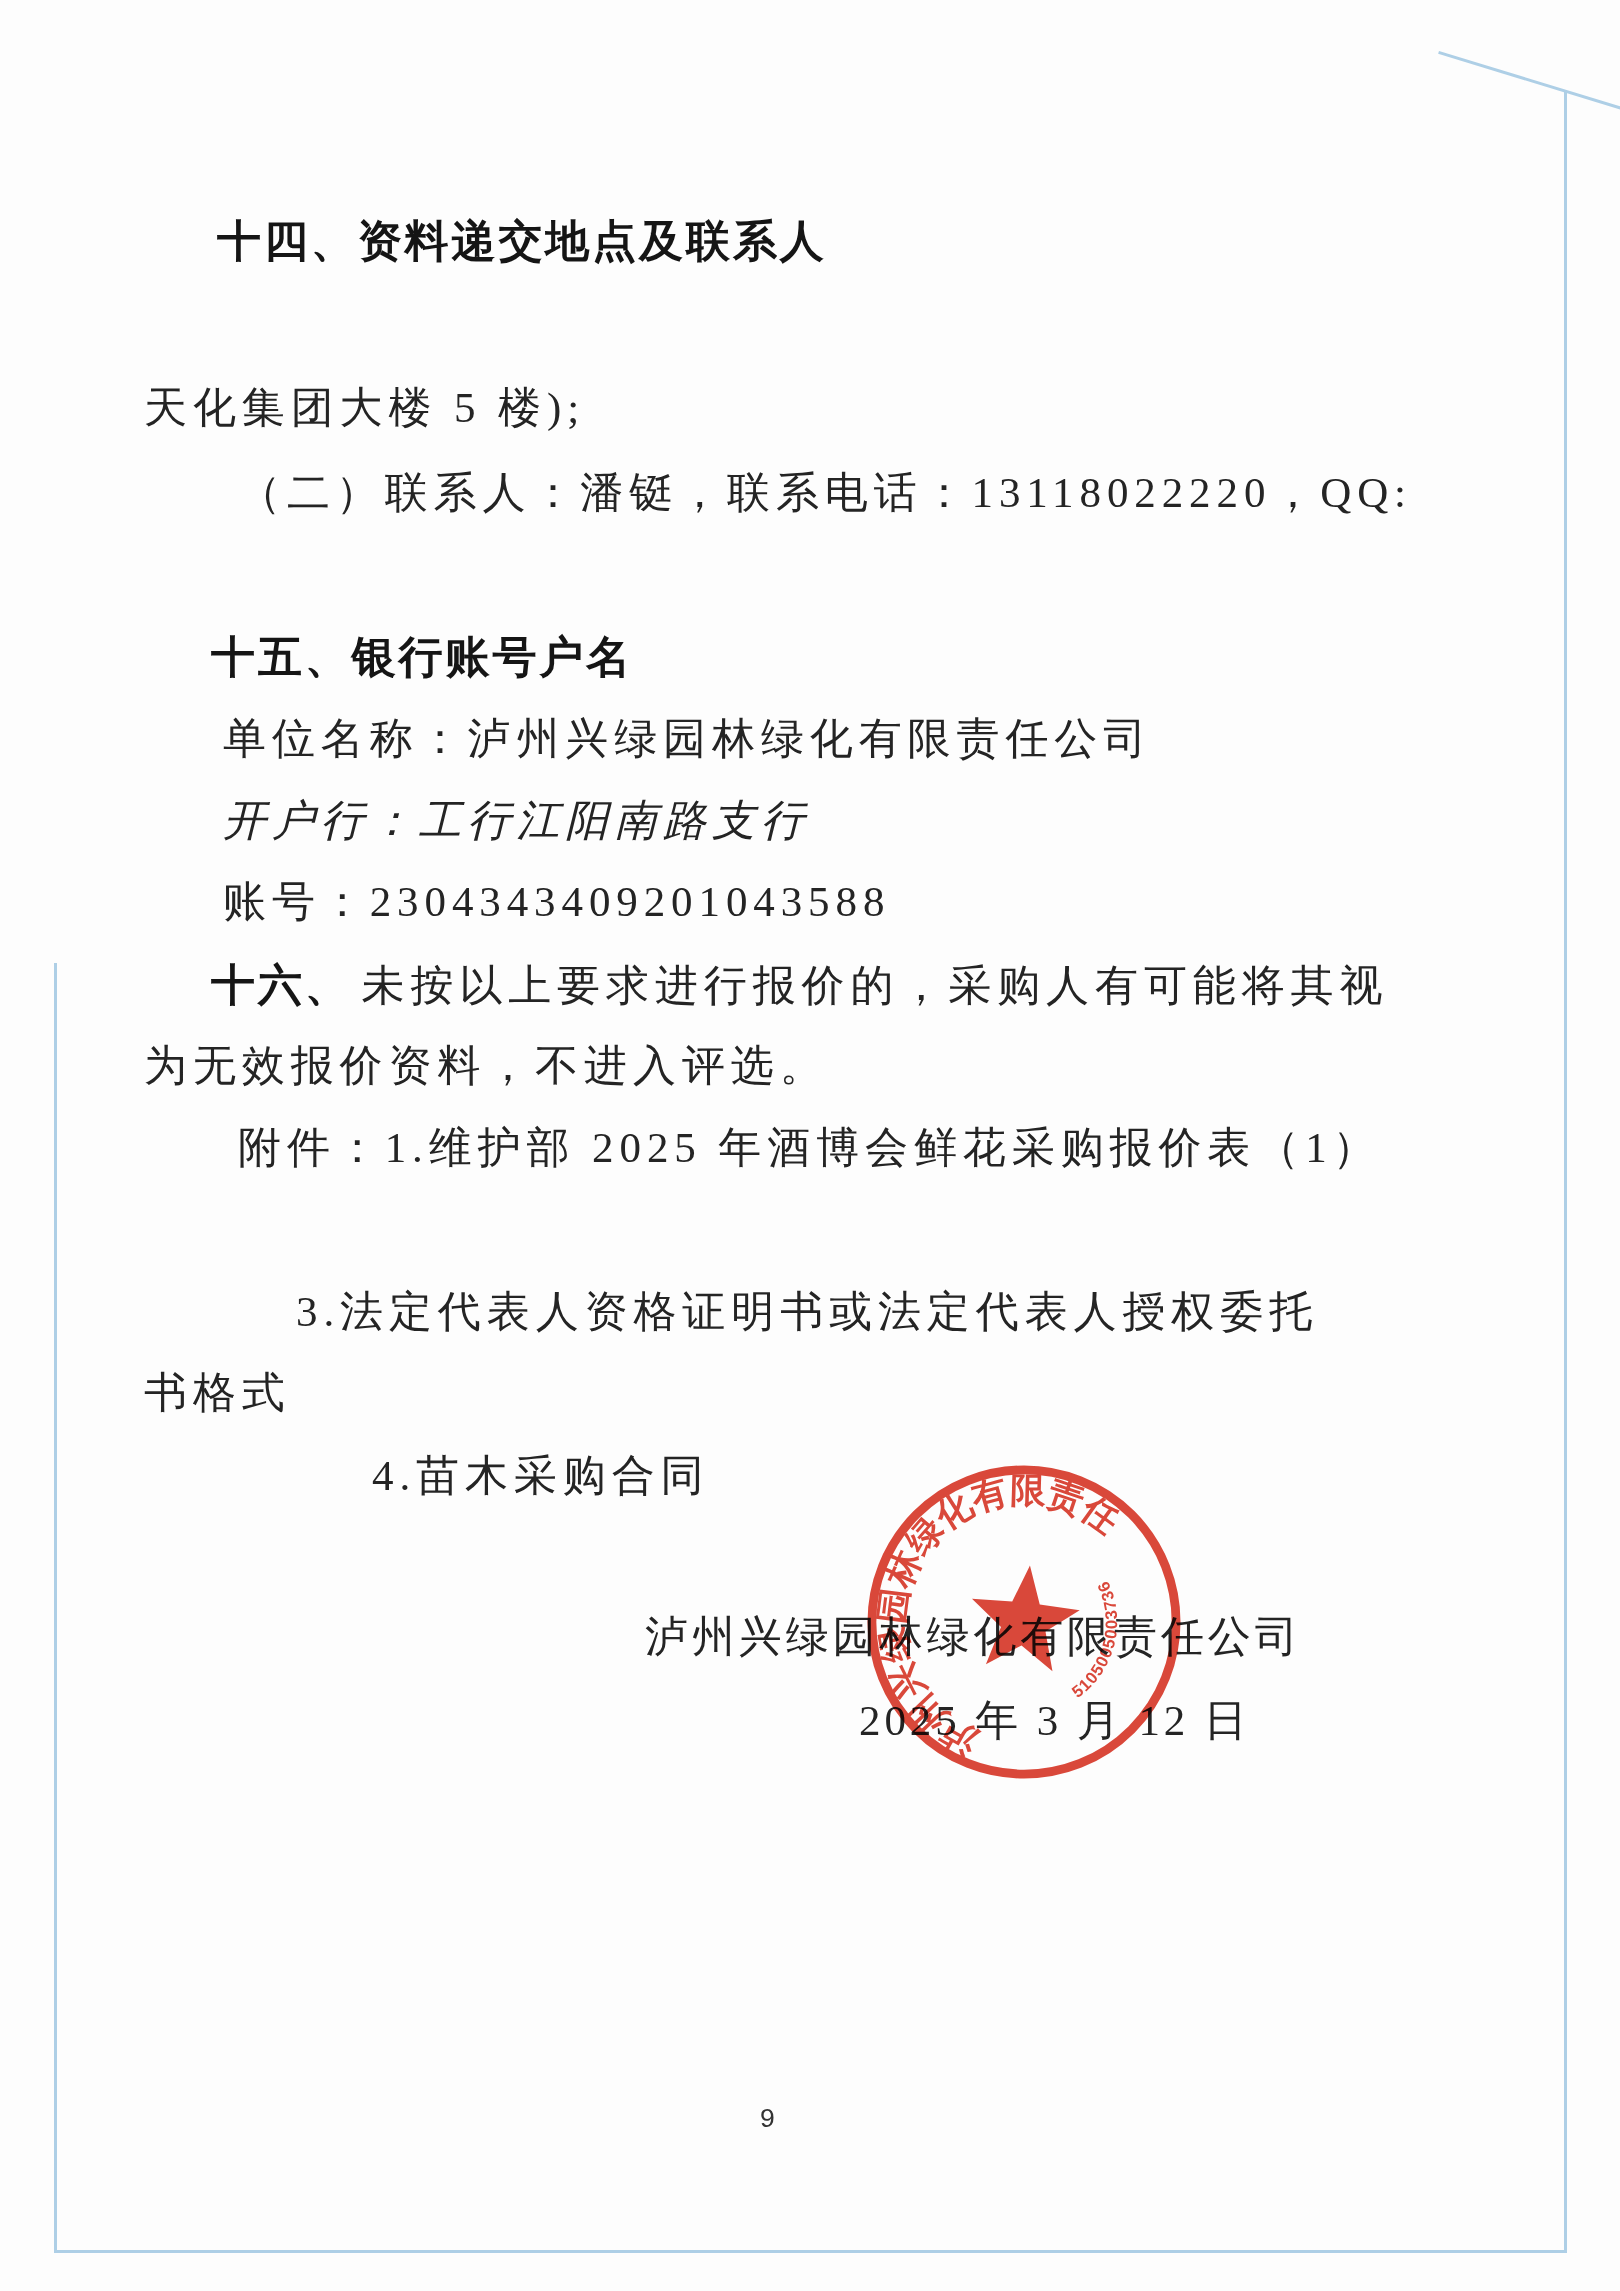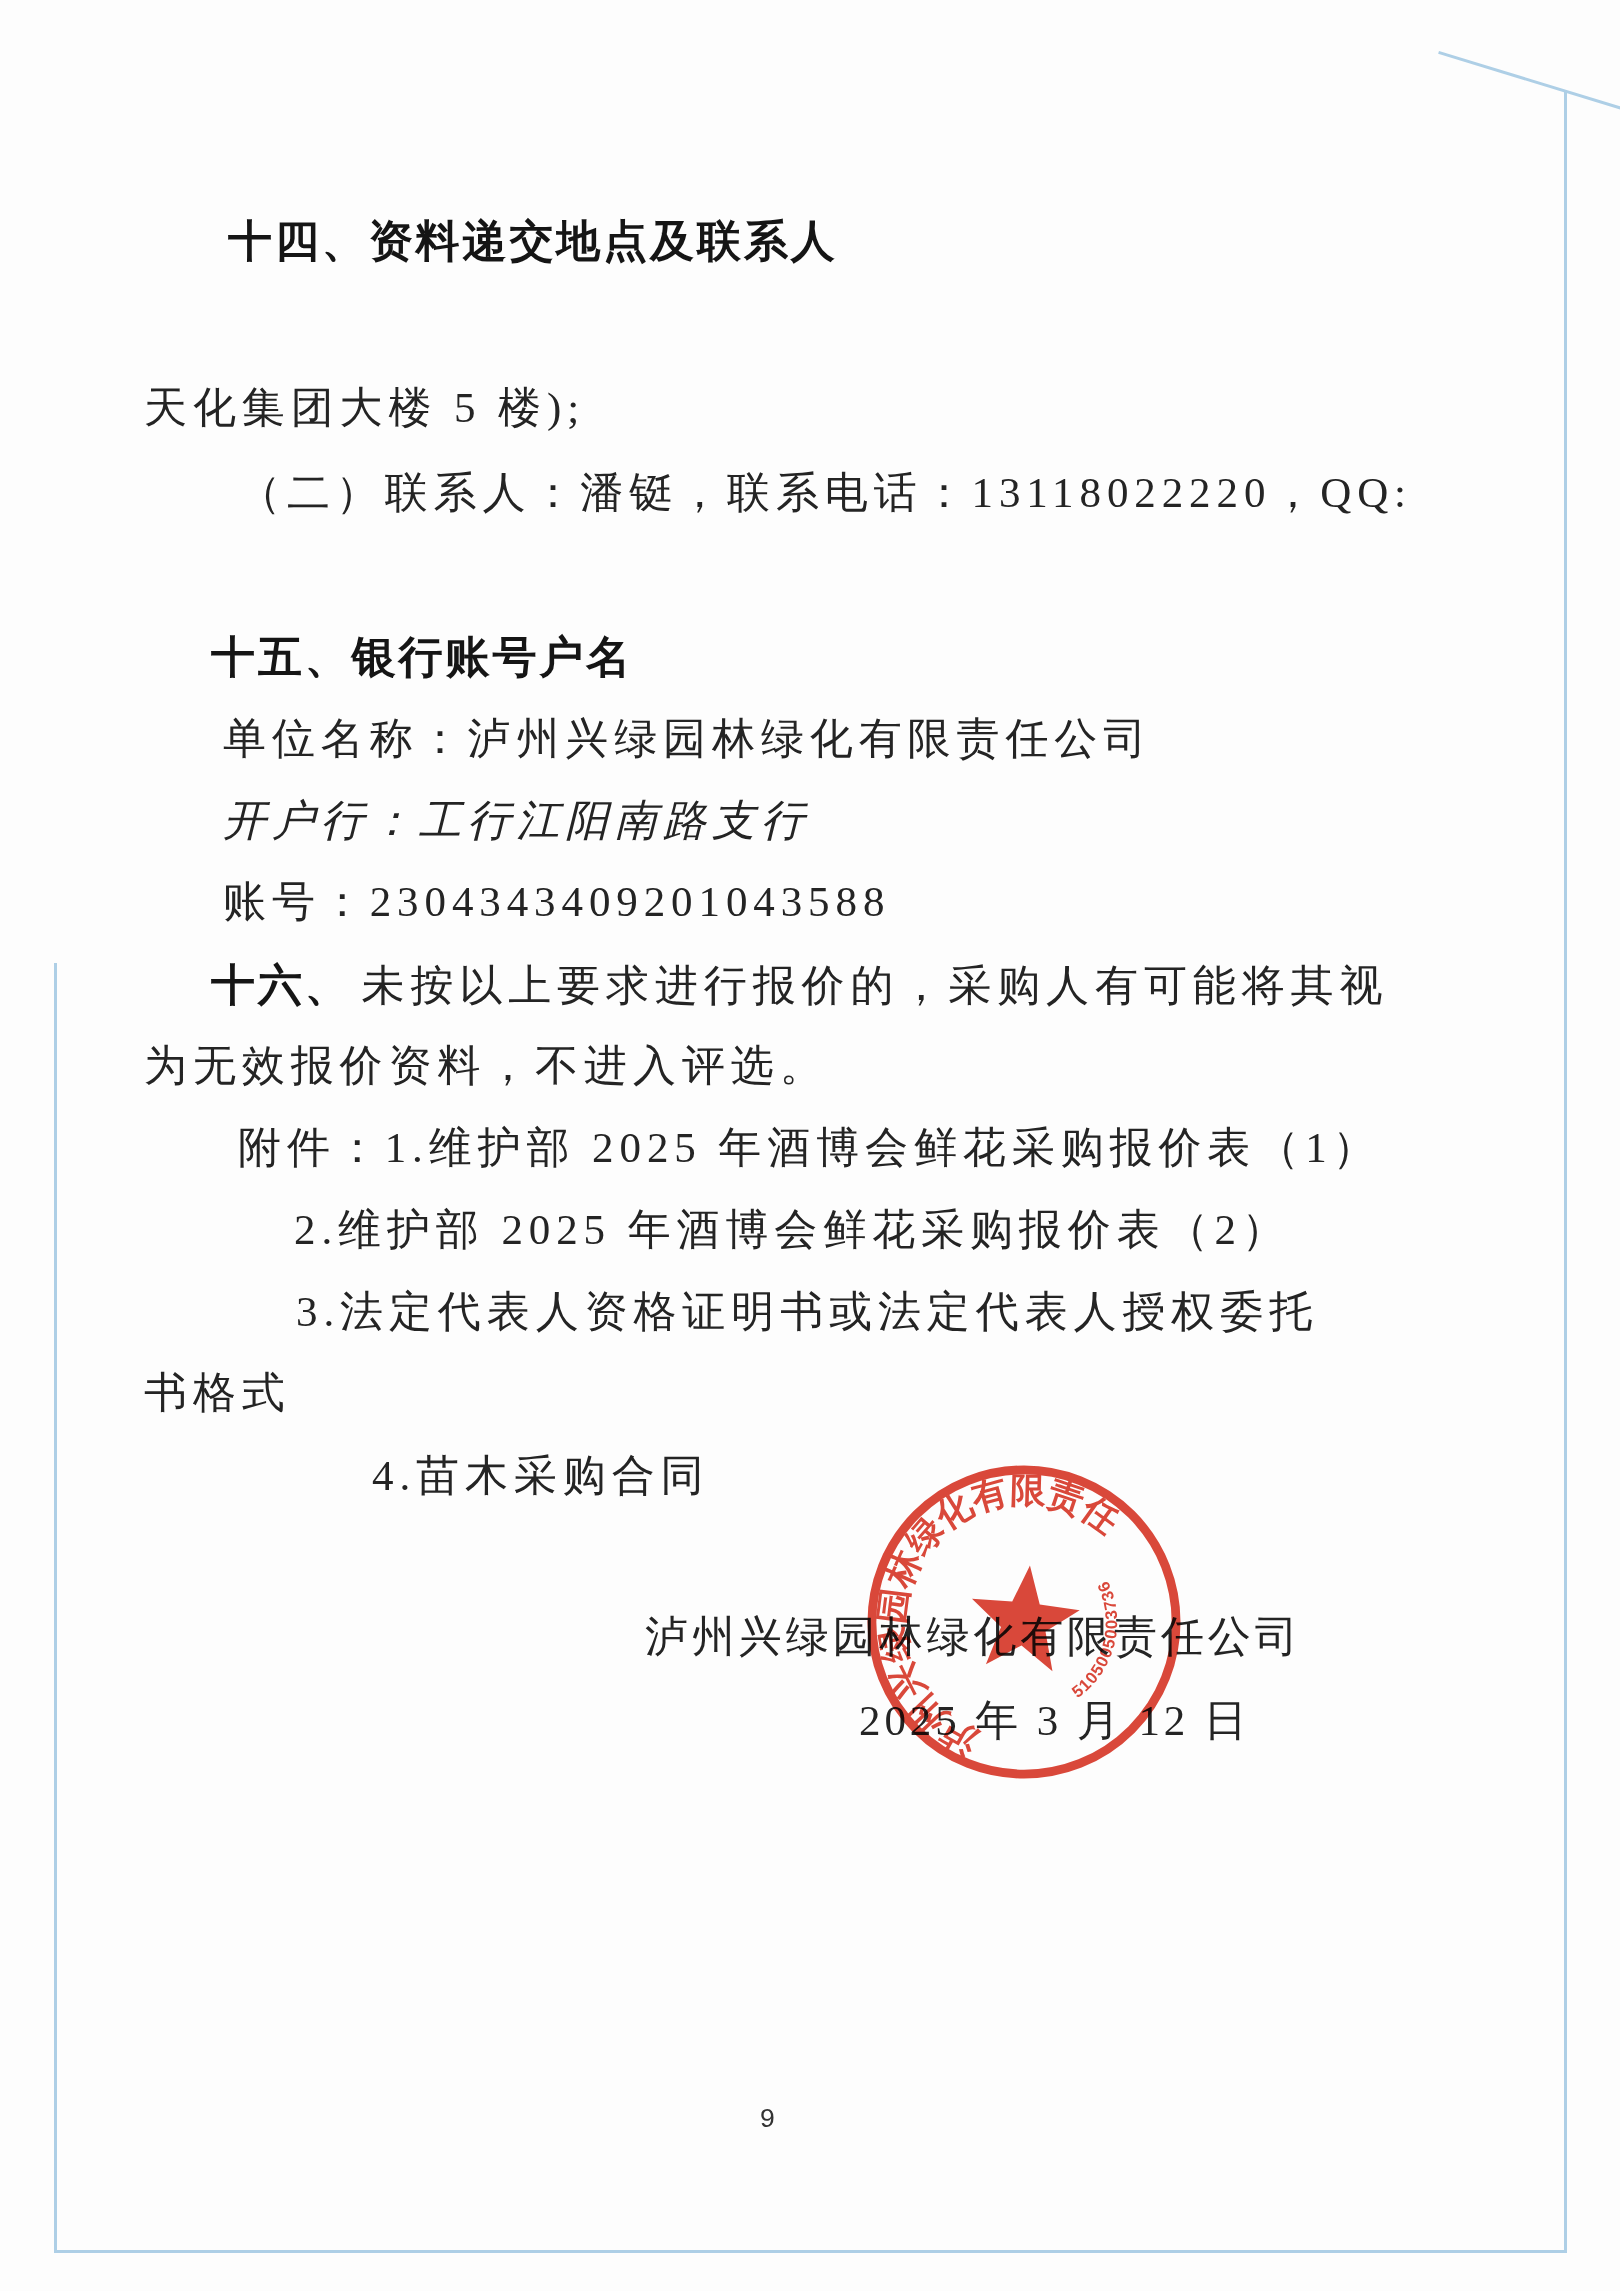--- a/index.html
+++ b/index.html
@@ -57,21 +57,21 @@
 </head>
 <body>
 
 <div id="page">
 
   <div class="scan-line" id="scan-left"></div>
   <div class="scan-line" id="scan-right"></div>
   <div class="scan-line" id="scan-bottom"></div>
   <div class="scan-line" id="scan-corner"></div>
 
-  <div class="line heading" style="top:216px;left:228px;">十四、资料递交地点及联系人</div>
+  <div class="line heading" style="top:216px;left:217px;">十四、资料递交地点及联系人</div>
 
 
   <div class="line" style="top:383px;left:144px;">天化集团大楼 5 楼);</div>
 
   <div class="line" style="top:468px;left:238px;">（二）联系人：潘铤，联系电话：13118022220，QQ:</div>
 
 
   <div class="line heading" style="top:632px;left:211px;">十五、银行账号户名</div>
 
   <div class="line" style="top:714px;left:223px;">单位名称：泸州兴绿园林绿化有限责任公司</div>
@@ -81,21 +81,20 @@
   <div class="line" style="top:877px;left:223px;">账号：2304343409201043588</div>
 
   <div class="line" style="top:960px;left:211px;text-align:center;">
     <span class="bold-prefix">十六、</span><span>未按以上要求进行报价的，采购人有可能将其视</span>
   </div>
 
   <div class="line" style="top:1041px;left:144px;">为无效报价资料，不进入评选。</div>
 
   <div class="line" style="top:1123px;left:238px;">附件：1.维护部 2025 年酒博会鲜花采购报价表（1）</div>
 
-  <div class="line" style="top:1205px;left:294px;">2.维护部 2025 年酒博会鲜花采购报价表（2）</div>
 
   <div class="line" style="top:1287px;left:296px;">3.法定代表人资格证明书或法定代表人授权委托</div>
 
   <div class="line" style="top:1368px;left:144px;">书格式</div>
 
   <div class="line" style="top:1451px;left:372px;">4.苗木采购合同</div>
 
   <div class="line" style="top:1612px;left:645px;letter-spacing:3.9px;">泸州兴绿园林绿化有限责任公司</div>
 
   <div class="line" style="top:1696px;left:859px;letter-spacing:3.9px;">2025 年 3 月 12 日</div>

